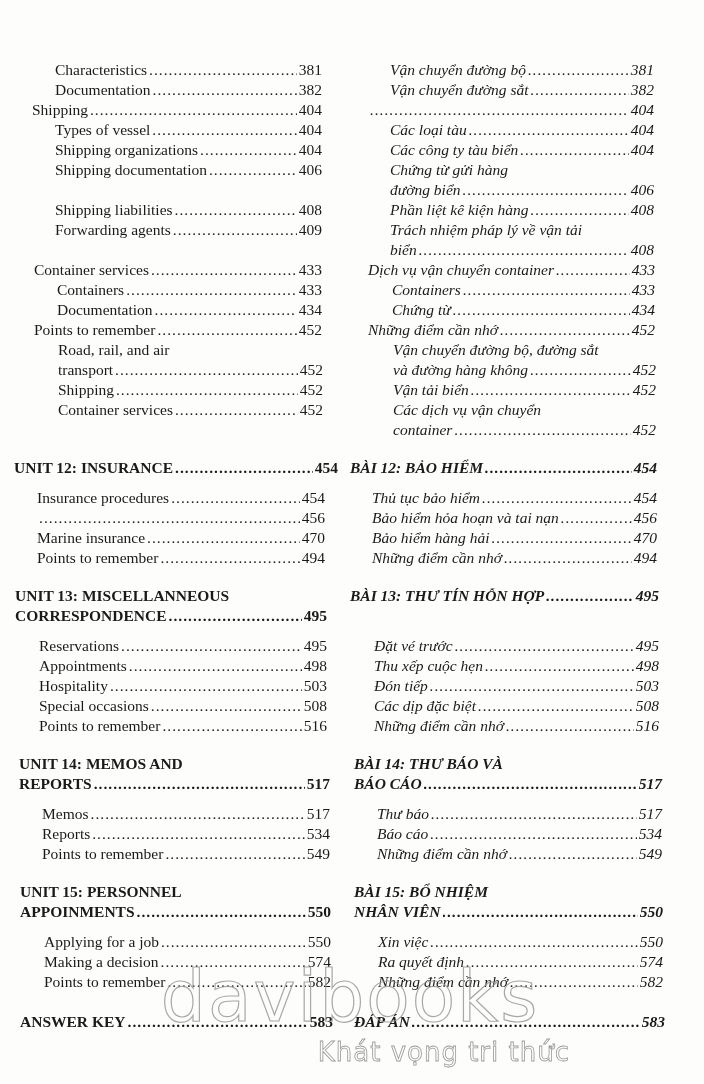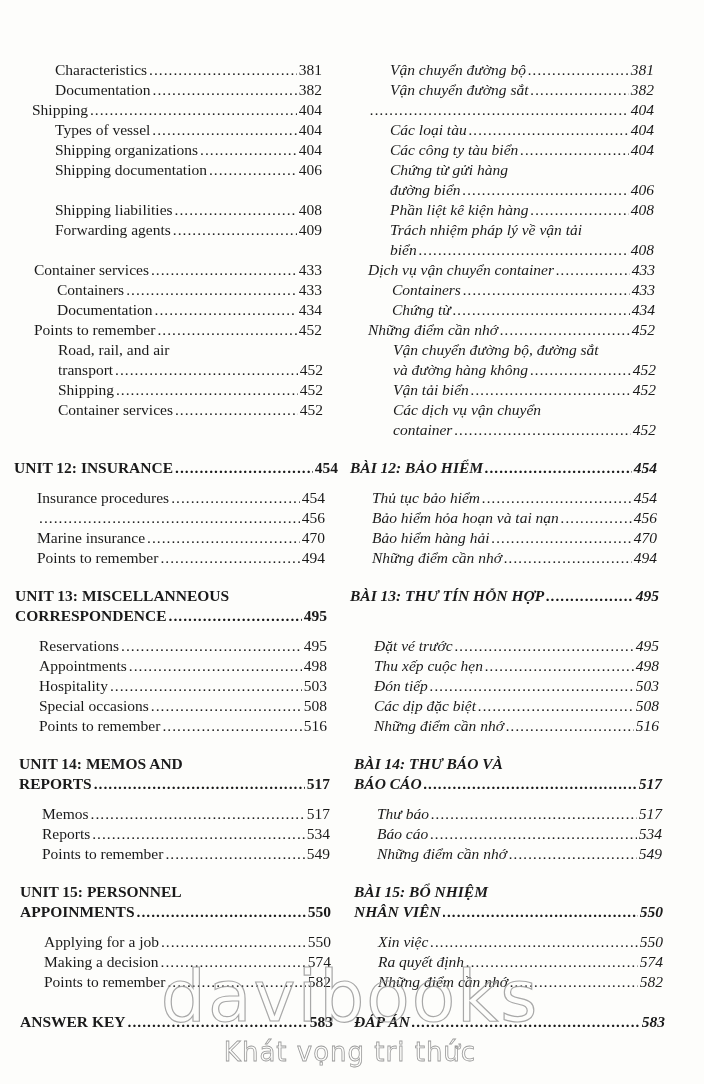--- a/index.html
+++ b/index.html
@@ -18,21 +18,21 @@
     .right .row { font-style: italic; }
     .b { font-weight: bold; font-size: 15.5px; }
     .wrap { position: absolute; font-size: 15.5px; line-height: 20px; white-space: nowrap; }
     .right .wrap { font-style: italic; text-align: right; }
     .wm {
       position: absolute; left: 130px; top: 955px; width: 440px; text-align: center;
       font-family: "DejaVu Sans", sans-serif; font-size: 71px; letter-spacing: 2px;
       color: transparent; -webkit-text-stroke: 1.2px #9a9a9a; opacity: 0.85; pointer-events: none;
     }
     .wm2 {
-      position: absolute; left: 130px; top: 1037px; width: 440px; text-align: center;
+      position: absolute; left: 130px; top: 1037px; width: 440px; text-align: right;
       font-family: "DejaVu Sans", sans-serif; font-size: 26px; letter-spacing: 1px;
       color: transparent; -webkit-text-stroke: 0.8px #9a9a9a; pointer-events: none;
     }
   </style>
 </head>
 <body>
 
 <div class="col left">
 
   <div class="row" style="top:60px;left:55px;right:30px">

